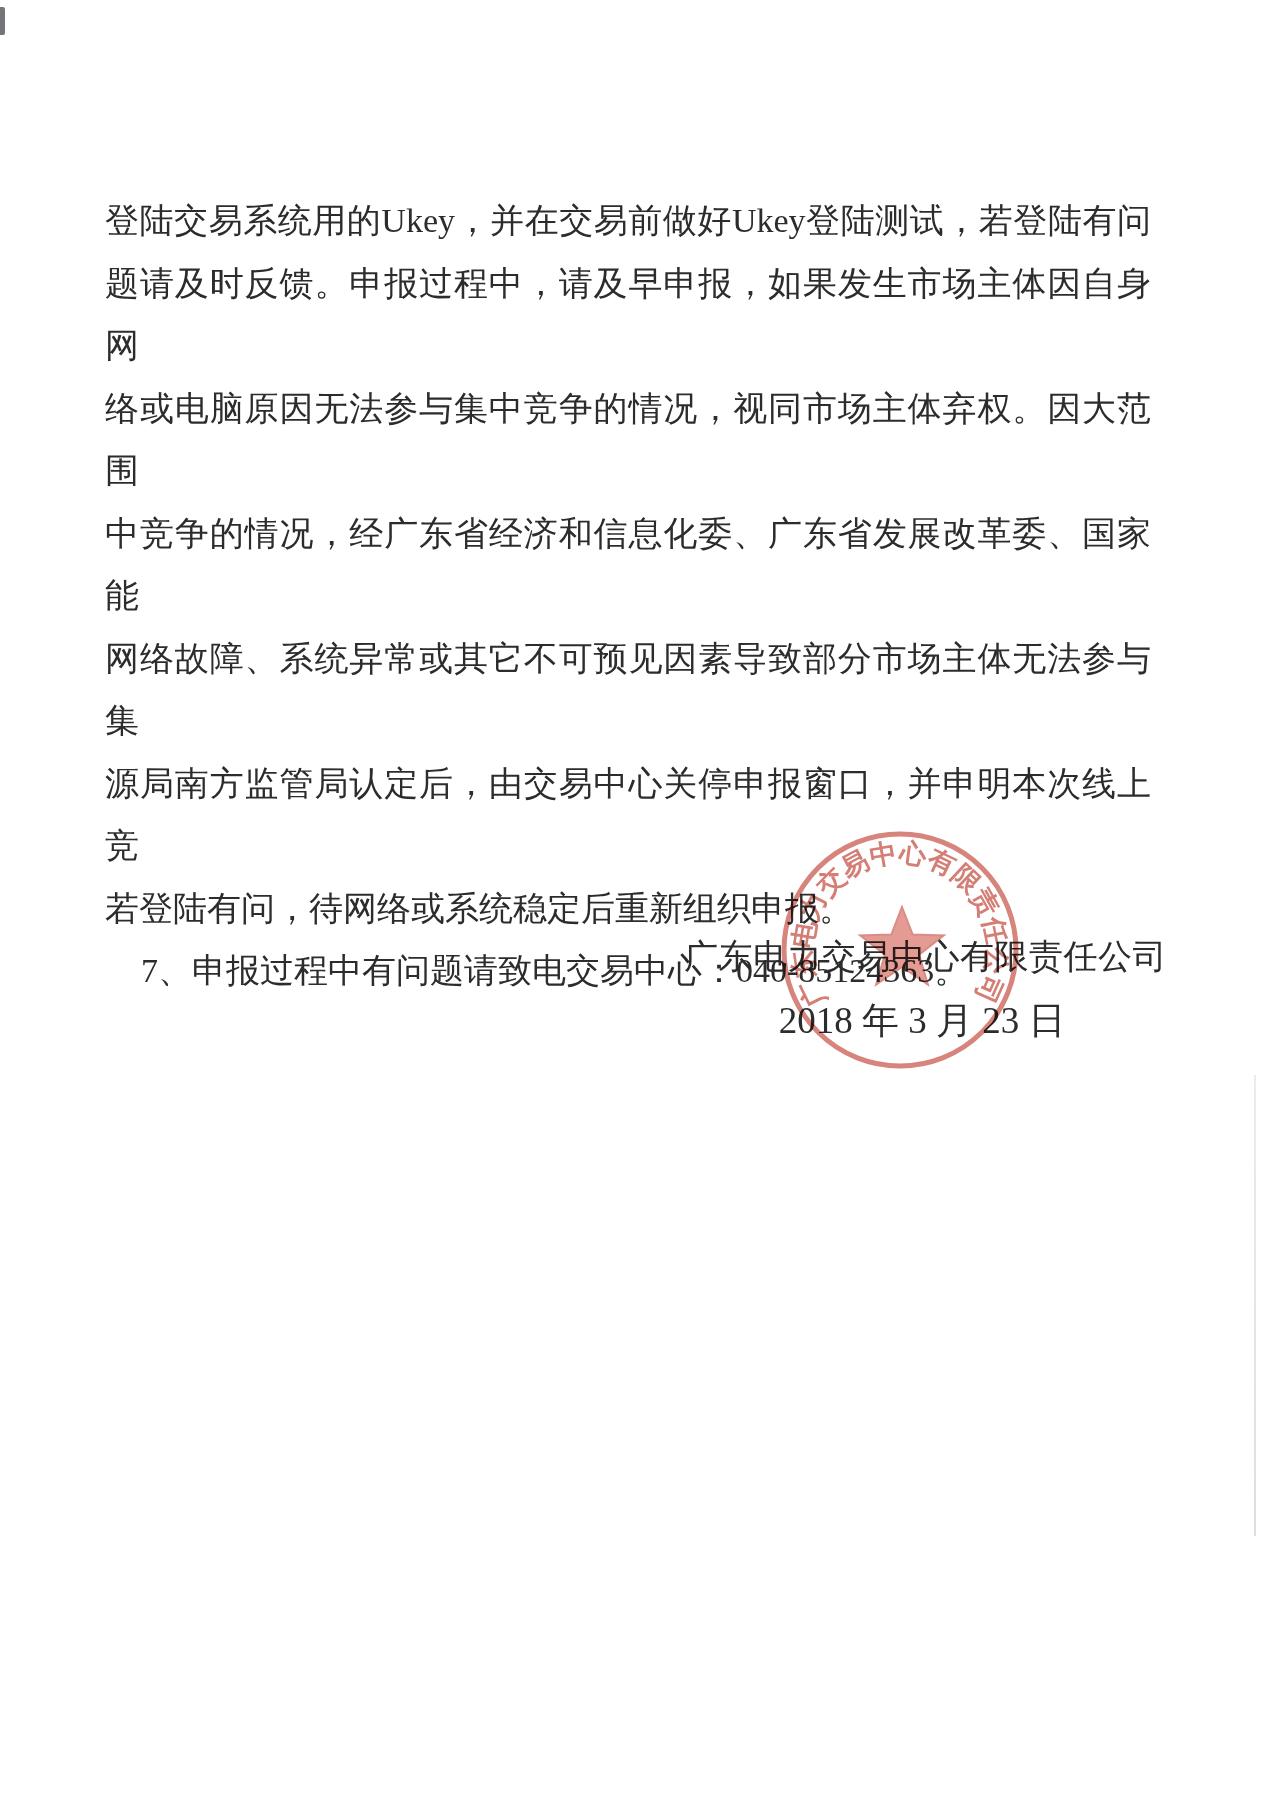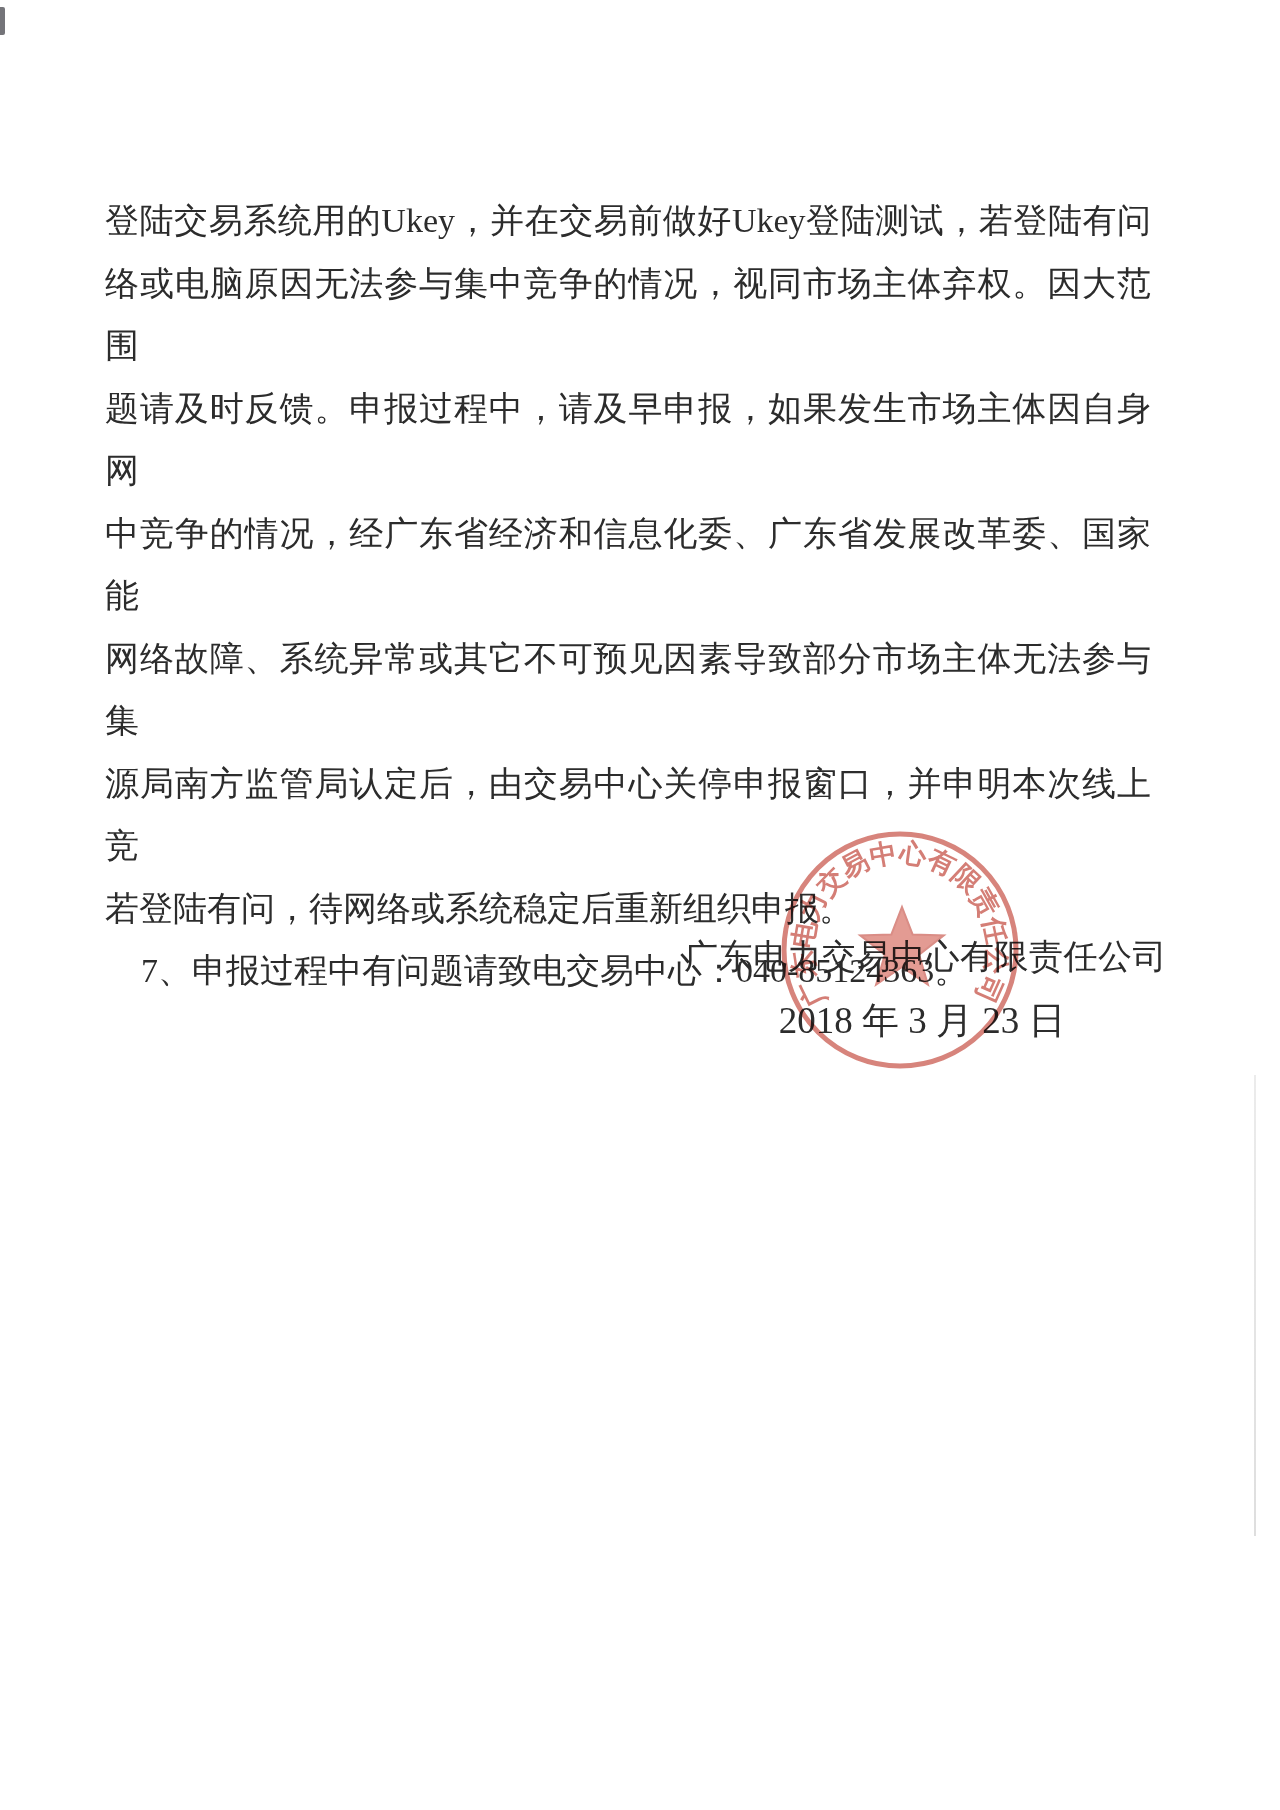--- a/index.html
+++ b/index.html
@@ -74,22 +74,22 @@
     background:#45454c;opacity:0.75;border-radius:0 2px 2px 0;
   }
 </style>
 </head>
 <body>
 
 <div class="page">
 
   <div class="body-text">
     <div class="line fill">登陆交易系统用的Ukey，并在交易前做好Ukey登陆测试，若登陆有问</div>
+    <div class="line fill">题请及时反馈。申报过程中，请及早申报，如果发生市场主体因自身网</div>
     <div class="line fill">络或电脑原因无法参与集中竞争的情况，视同市场主体弃权。因大范围</div>
-    <div class="line fill">题请及时反馈。申报过程中，请及早申报，如果发生市场主体因自身网</div>
     <div class="line fill">中竞争的情况，经广东省经济和信息化委、广东省发展改革委、国家能</div>
     <div class="line fill">网络故障、系统异常或其它不可预见因素导致部分市场主体无法参与集</div>
     <div class="line fill">源局南方监管局认定后，由交易中心关停申报窗口，并申明本次线上竞</div>
     <div class="line">若登陆有问，待网络或系统稳定后重新组织申报。</div>
     <div class="line indent1">7、申报过程中有问题请致电交易中心：040-85124363。</div>
   </div>
 
   <div class="sig-company">广东电力交易中心有限责任公司</div>
   <div class="sig-date">2018 年 3 月 23 日</div>
 

